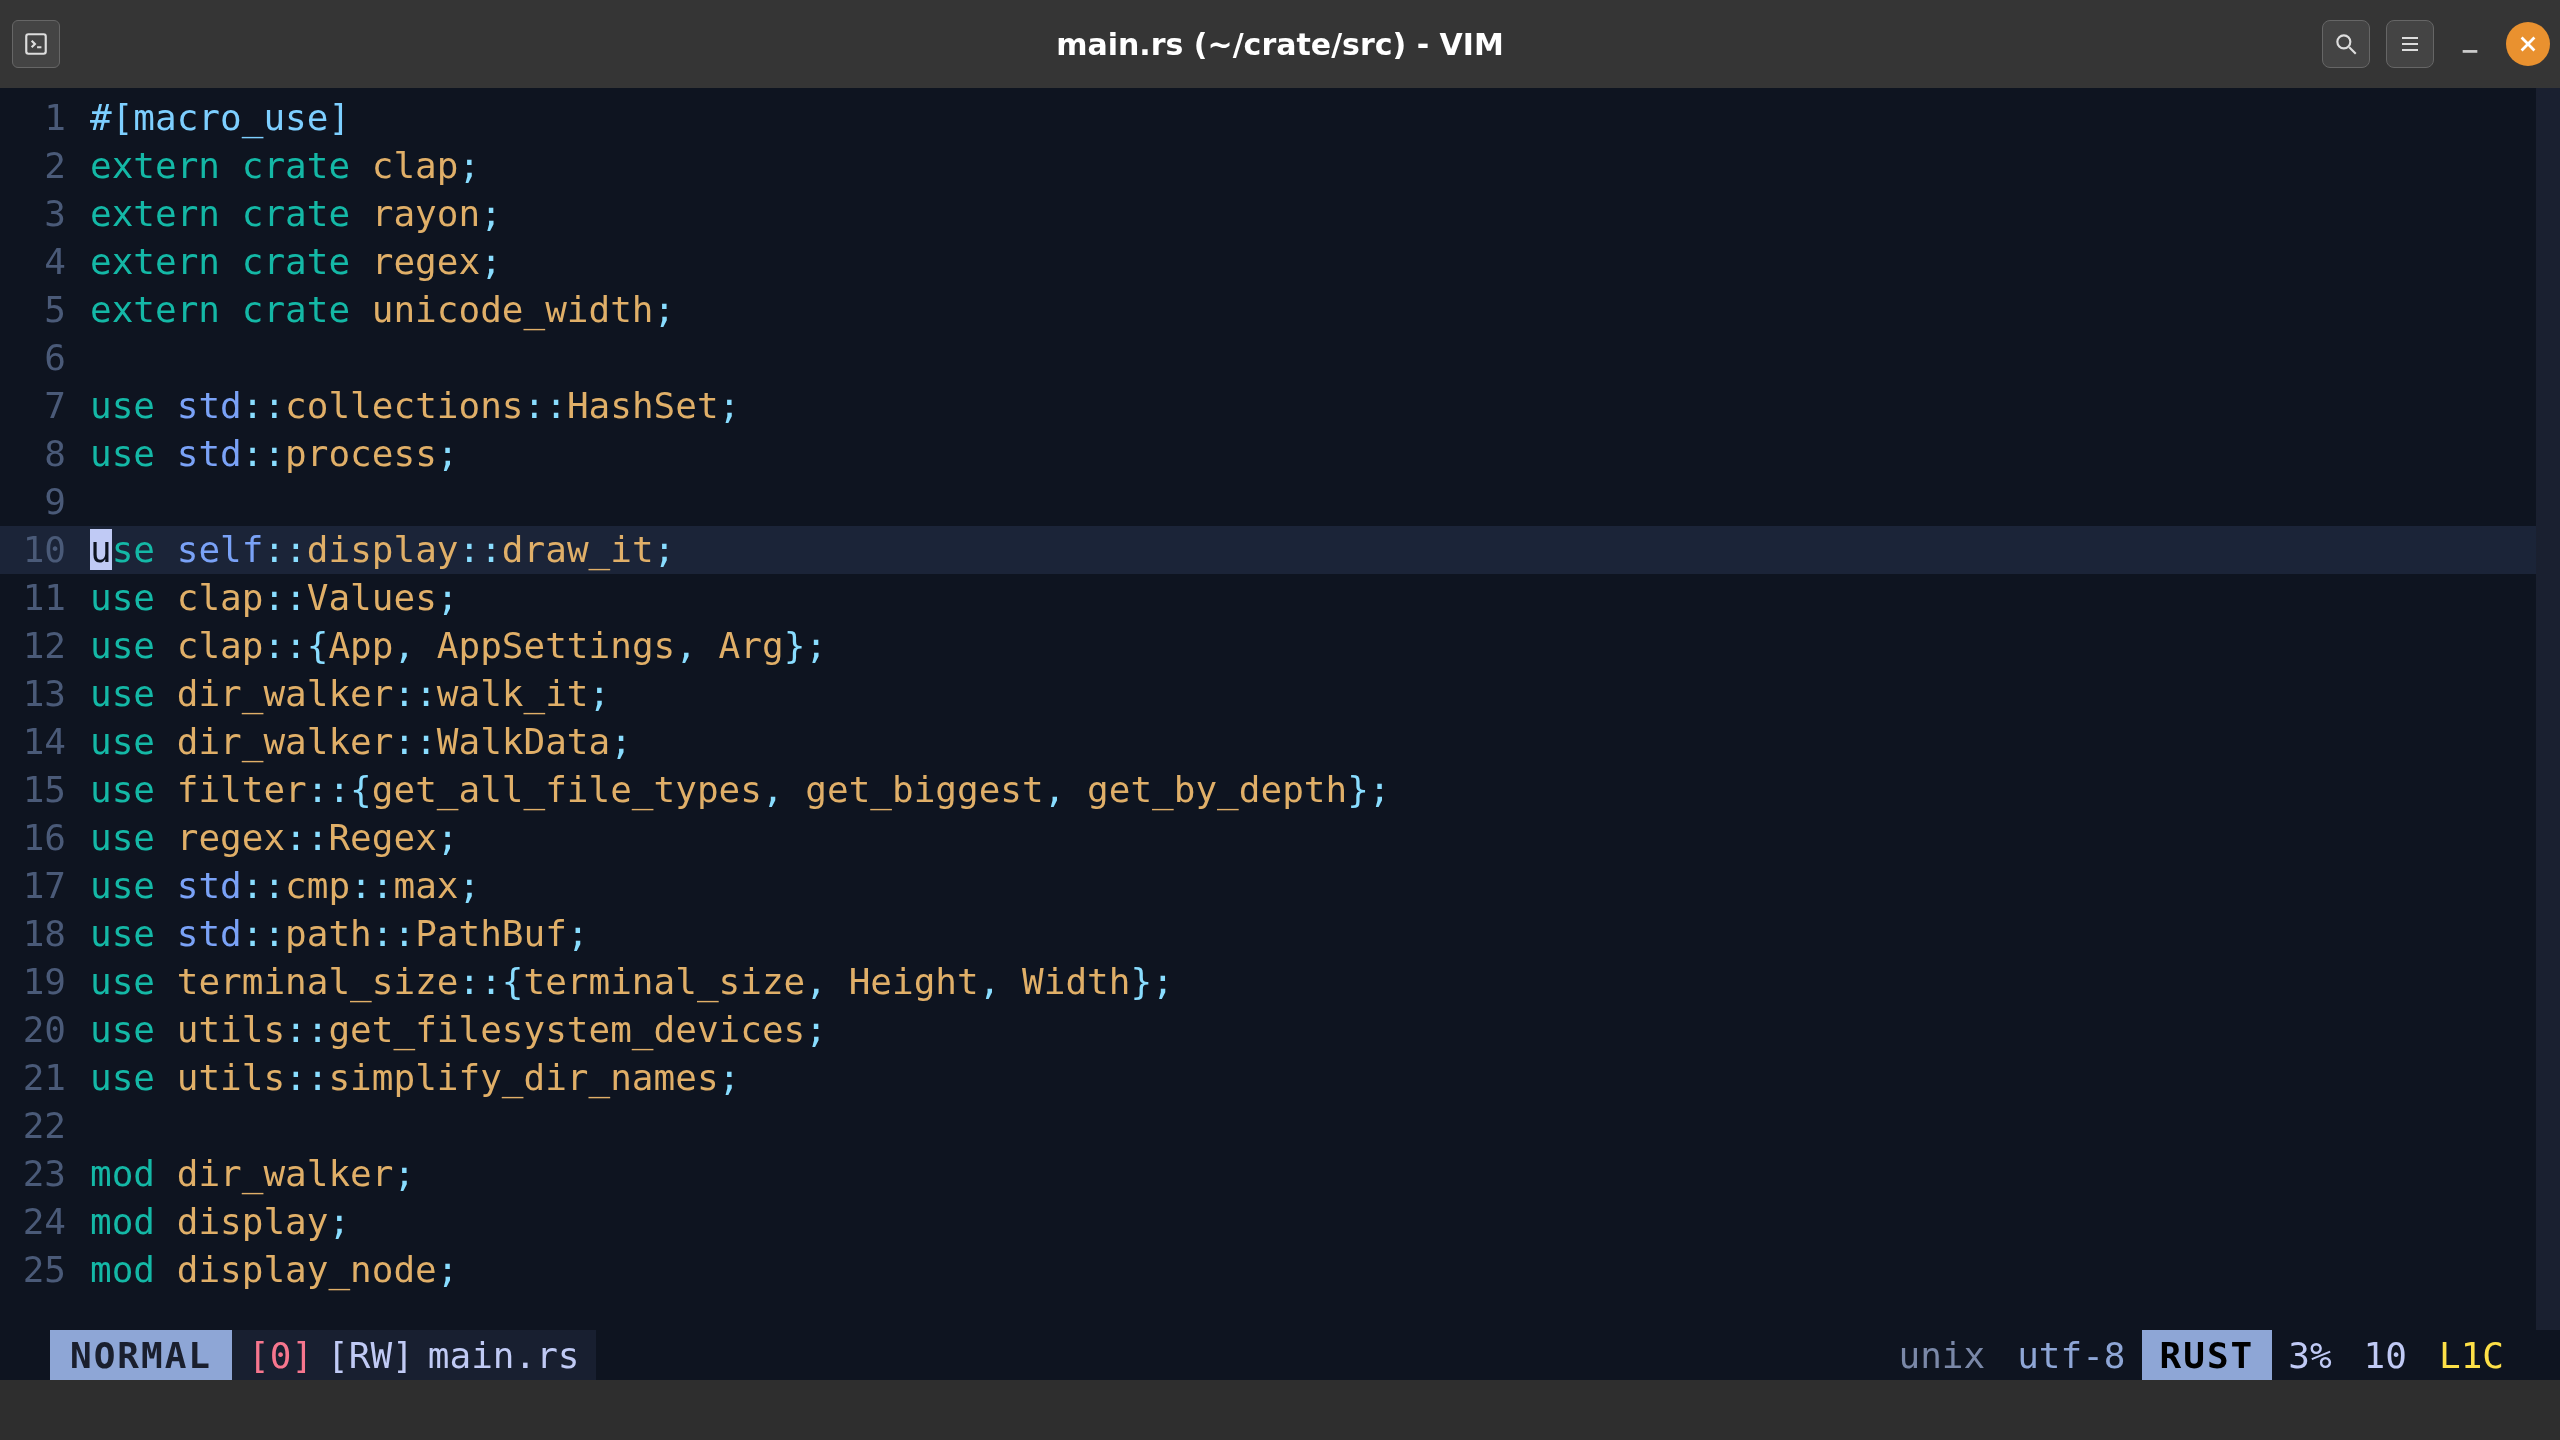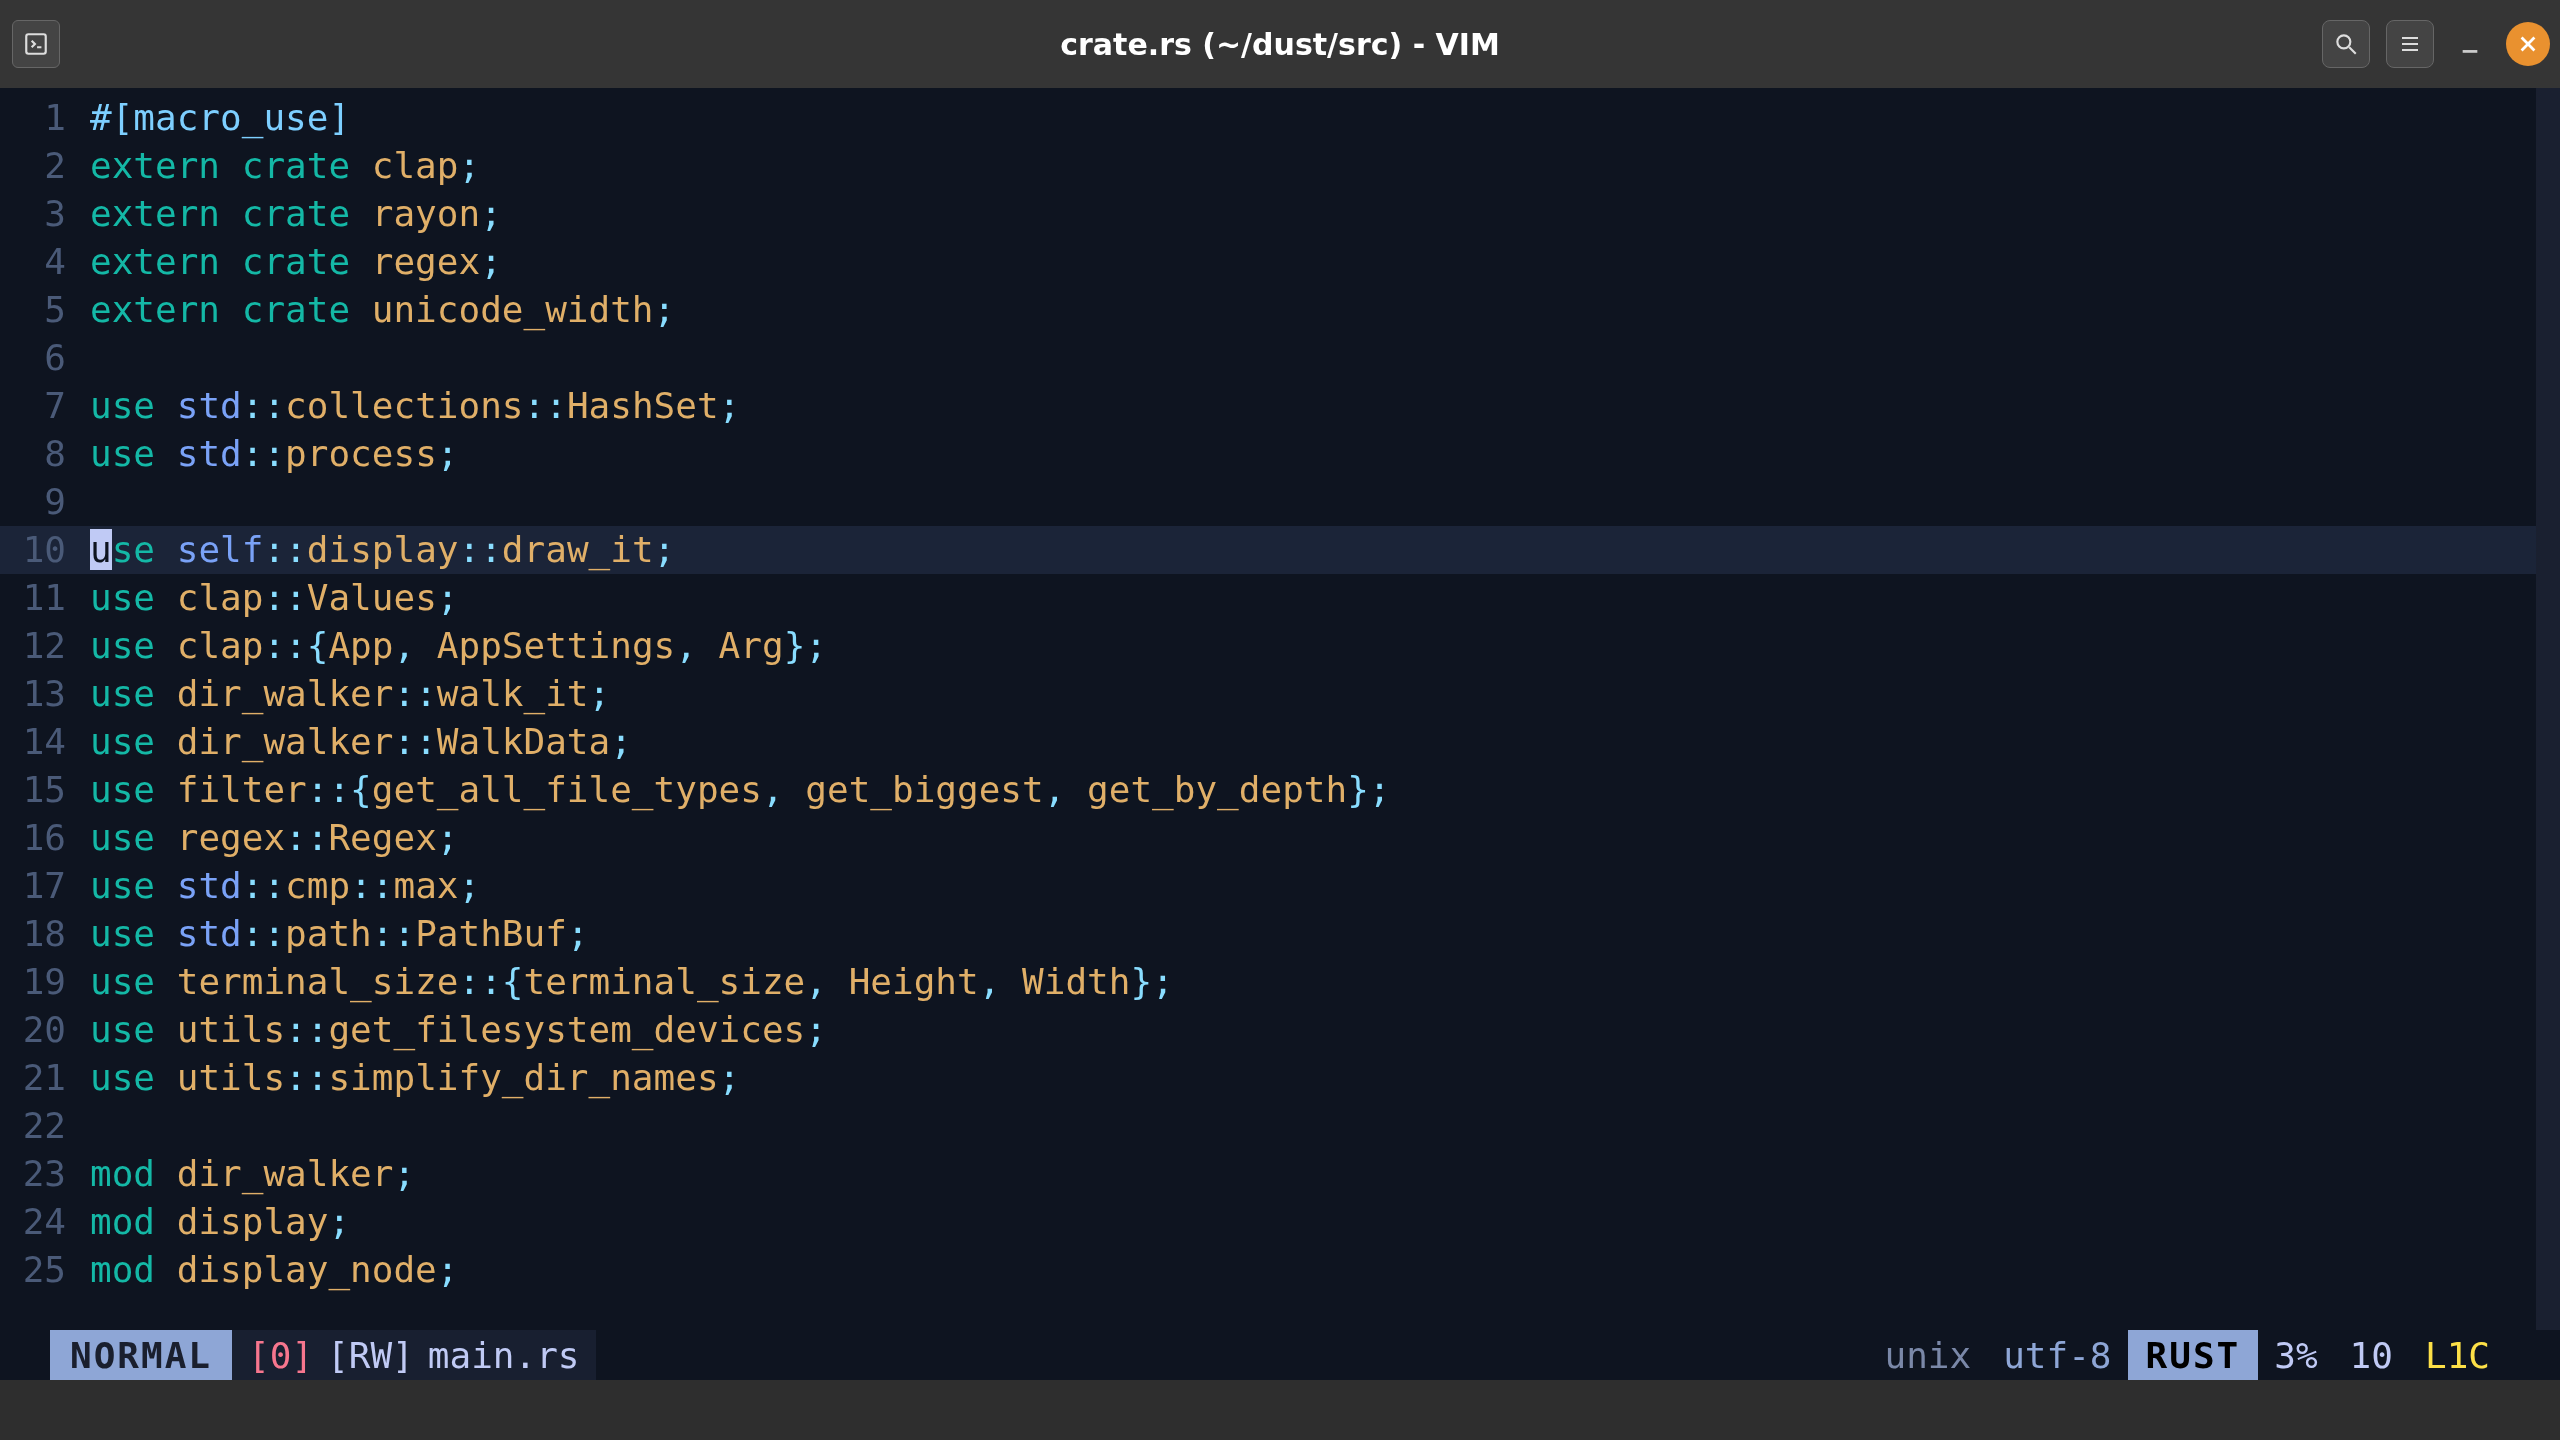--- a/index.html
+++ b/index.html
@@ -145,21 +145,21 @@
     display:flex; align-items:center;
     font-weight: bold;
     letter-spacing: 2px;
     text-align: center;
   }
   .status-seg { padding: 0 16px; height:50px; display:flex; align-items:center; }
   .seg-dark { background: #181f30; color:#c0caf5; }
   .seg-red  { color: #f7768e; }
   .seg-file { color: #c0caf5; }
   .status-right {
-    position:absolute; right:14px;
+    position:absolute; right:0;
     display:flex; align-items:center; height:50px;
   }
   .lang-badge {
     background: #8ea6d6;
     color:#000000;
     font-weight:bold;
     padding: 0 18px;
     height:50px; display:flex; align-items:center;
     letter-spacing:2px;
   }
@@ -174,21 +174,21 @@
 
 <div class="window">
 
   <div class="titlebar">
     <div class="app-btn">
       <svg width="26" height="26" viewBox="0 0 24 24">
           <rect x="3" y="3" width="18" height="18" rx="2" fill="none" stroke="#ddd" stroke-width="2"></rect>
           <path d="M8 9l3 3-3 3M13 15h4" stroke="#ddd" stroke-width="2" fill="none"></path>
         </svg>
     </div>
-    <div class="title">crate.rs (~/dust/src) - VIM</div>
+    <div class="title">main.rs (~/crate/src) - VIM</div>
     <div class="right-controls">
       <div class="ctrl-btn">
         <svg width="26" height="26" viewBox="0 0 24 24">
             <circle cx="10" cy="10" r="6" fill="none" stroke="#ddd" stroke-width="2"></circle>
             <line x1="15" y1="15" x2="21" y2="21" stroke="#ddd" stroke-width="2"></line>
           </svg>
       </div>
       <div class="ctrl-btn">
         <svg width="24" height="24" viewBox="0 0 24 24">
             <line x1="4" y1="6" x2="20" y2="6" stroke="#ddd" stroke-width="2"></line>

